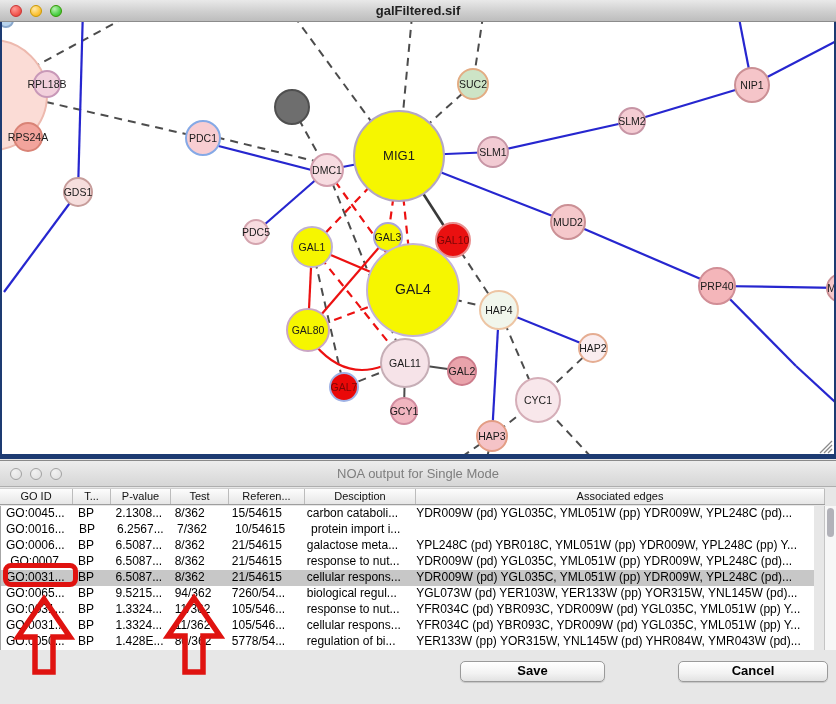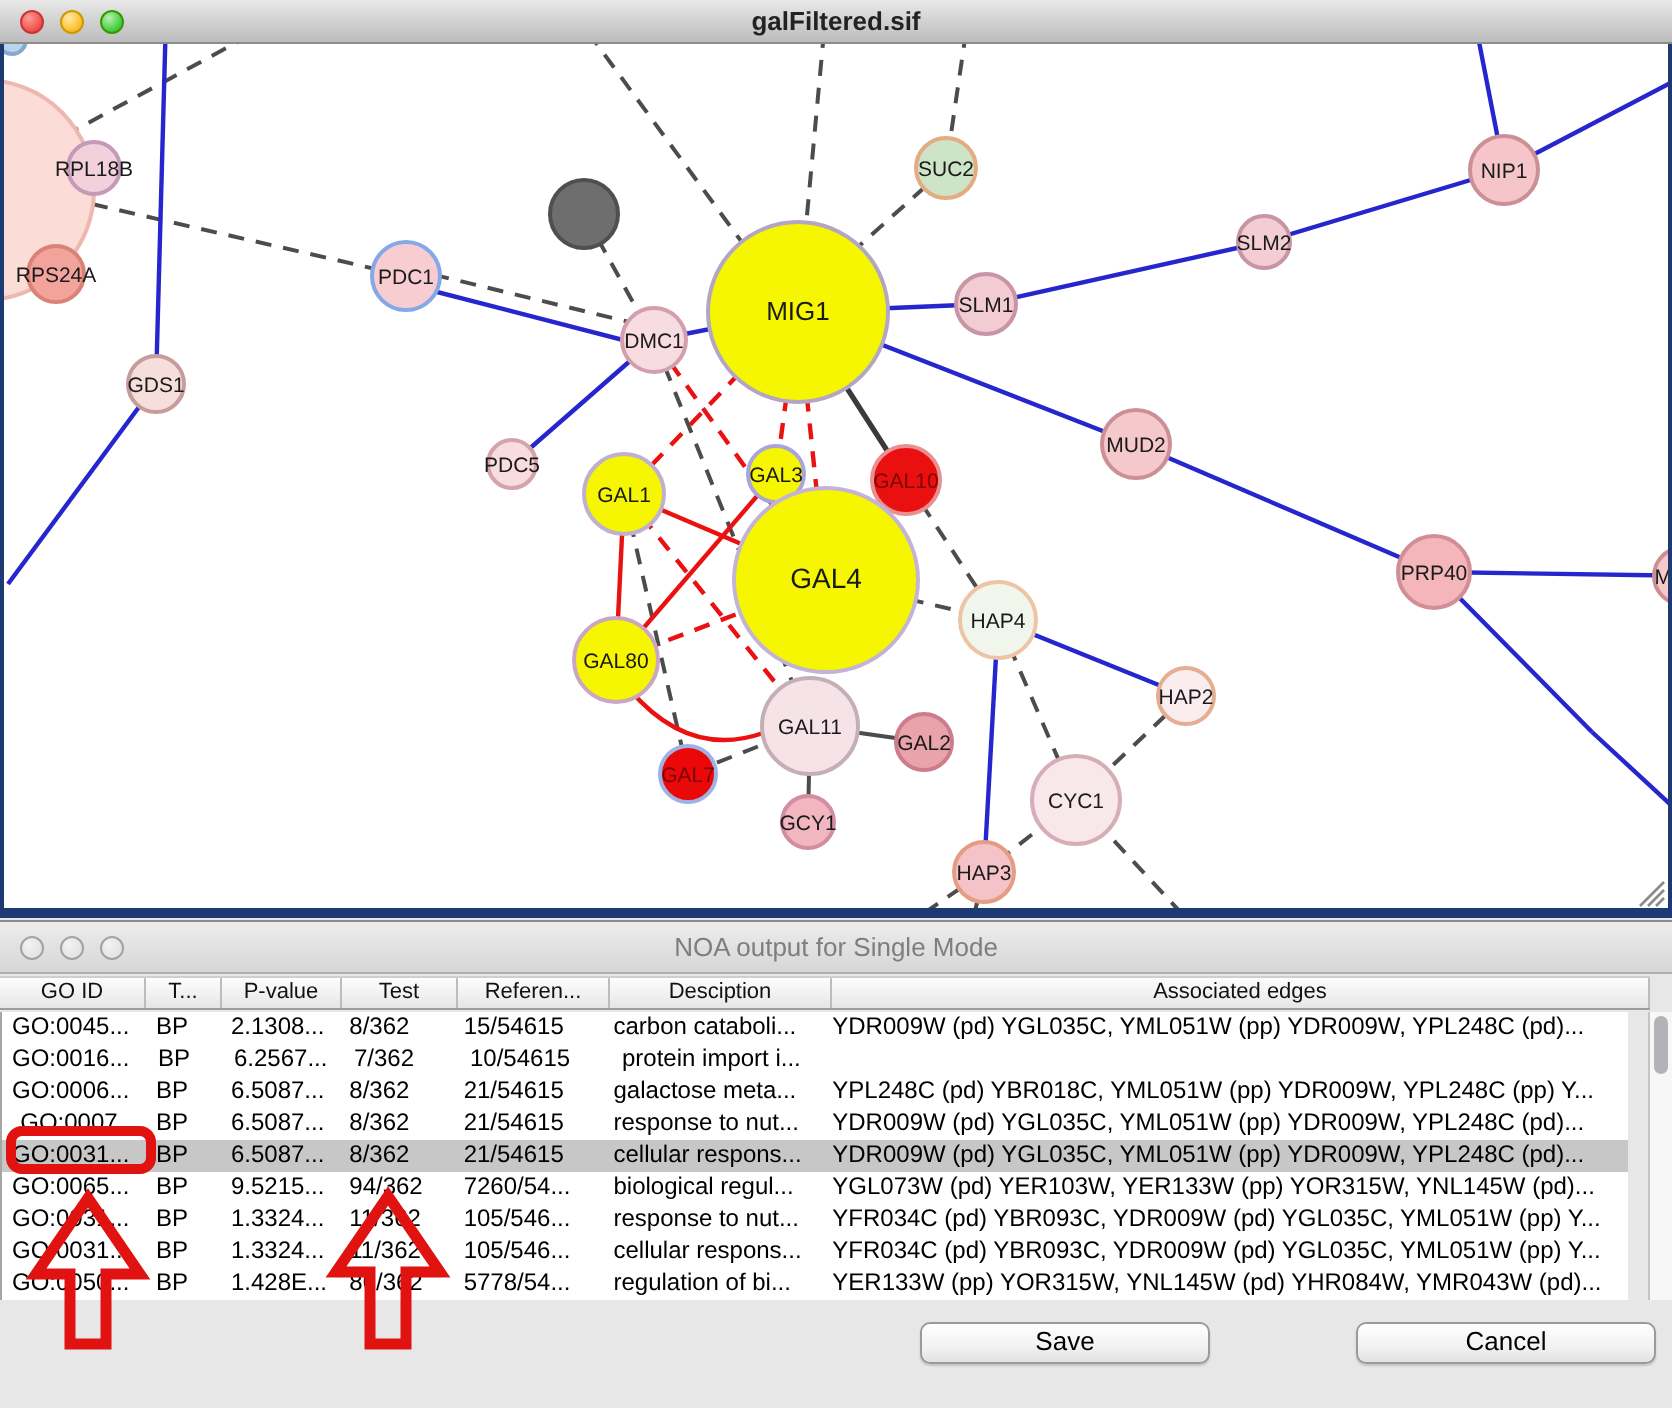--- a/index.html
+++ b/index.html
@@ -46,21 +46,21 @@
   .trow.selected{background:#c7c7c7;}
   .tcell{font-size:12px;color:#000;line-height:15px;padding-left:5px;box-sizing:border-box;
     overflow:hidden;white-space:nowrap;}
   #scrollbar-track{position:absolute;top:45px;left:824px;width:12px;height:144px;
     background:#f7f7f7;border-left:1px solid #c4c4c4;box-sizing:border-box;}
   #scrollbar-thumb{position:absolute;top:2px;left:2px;width:7px;height:29px;border-radius:4px;
     background:#b2b2b9;}
   #bottom-panel{position:absolute;top:189px;left:0;width:836px;height:55px;background:#e7e7e7;}
   .btn{position:absolute;top:11px;height:19px;border:1px solid #9a9a9a;border-radius:5px;
     background:linear-gradient(#ffffff,#f2f2f2 60%,#e2e2e2);font-size:13px;color:#000;
-    text-align:center;line-height:18px;box-shadow:0 1px 1px rgba(0,0,0,.15);}
+    text-align:center;line-height:18px;box-shadow:0 1px 1px rgba(0,0,0,.15);font-weight:bold;}
   
   #annot-rect{position:absolute;left:3px;top:563px;width:75px;height:24px;
     border:5px solid #e01310;border-radius:8px;pointer-events:none;box-sizing:border-box;}
   #annot-arrows{position:absolute;left:0;top:0;width:836px;height:704px;pointer-events:none;}
 </style>
 </head>
 <body>
 
 <div class="win" id="top-window">
   <div class="titlebar">

